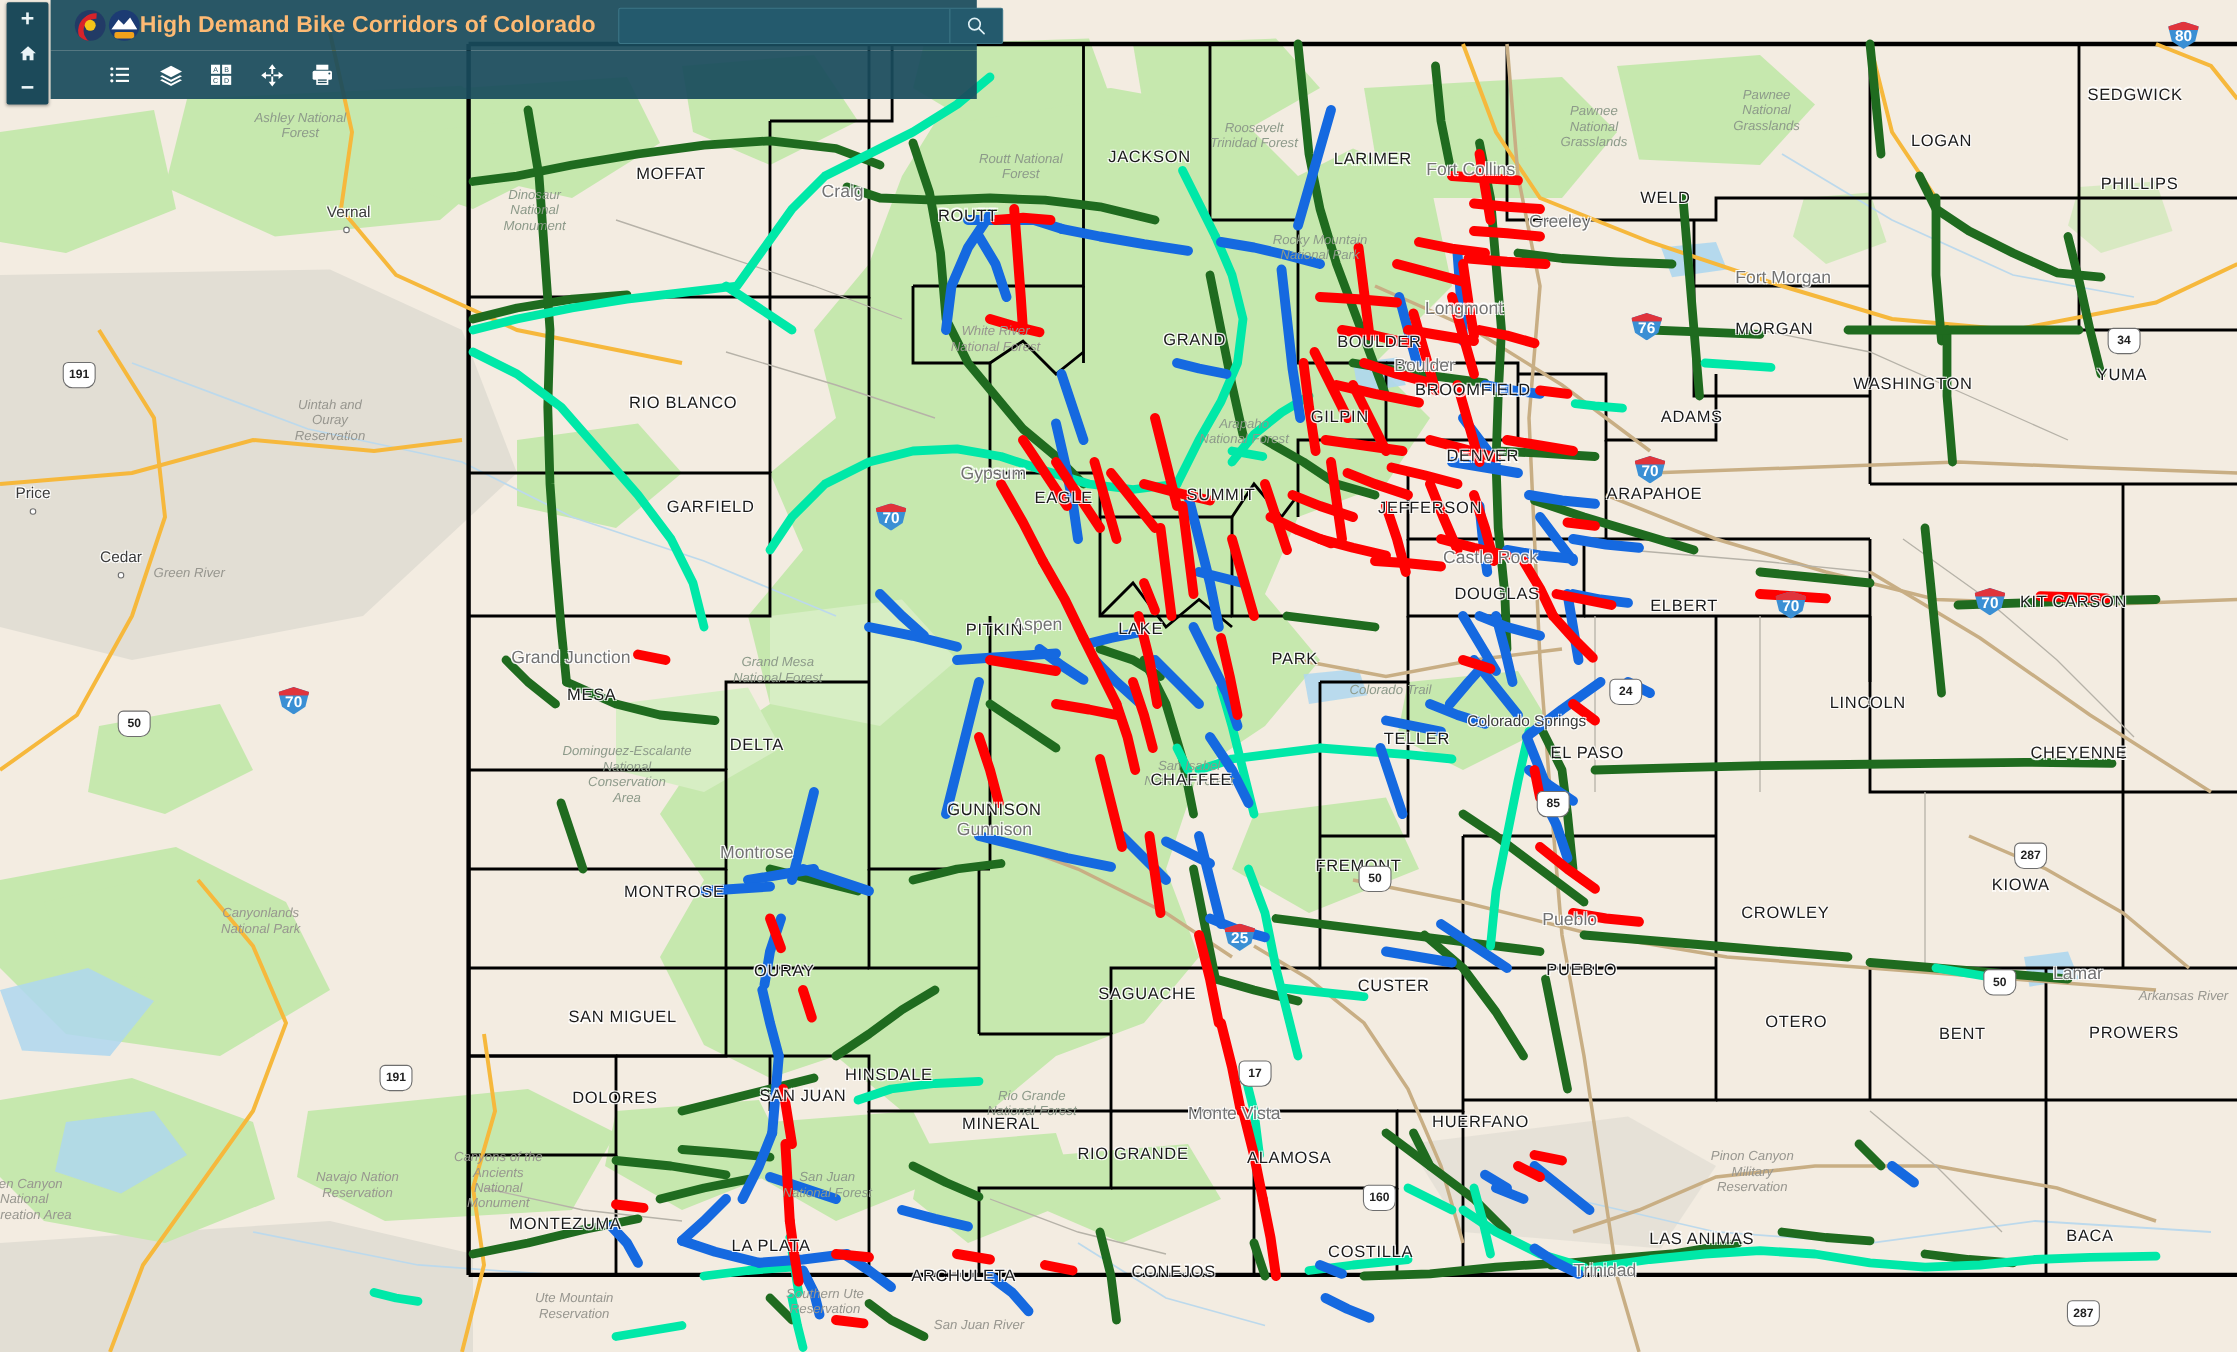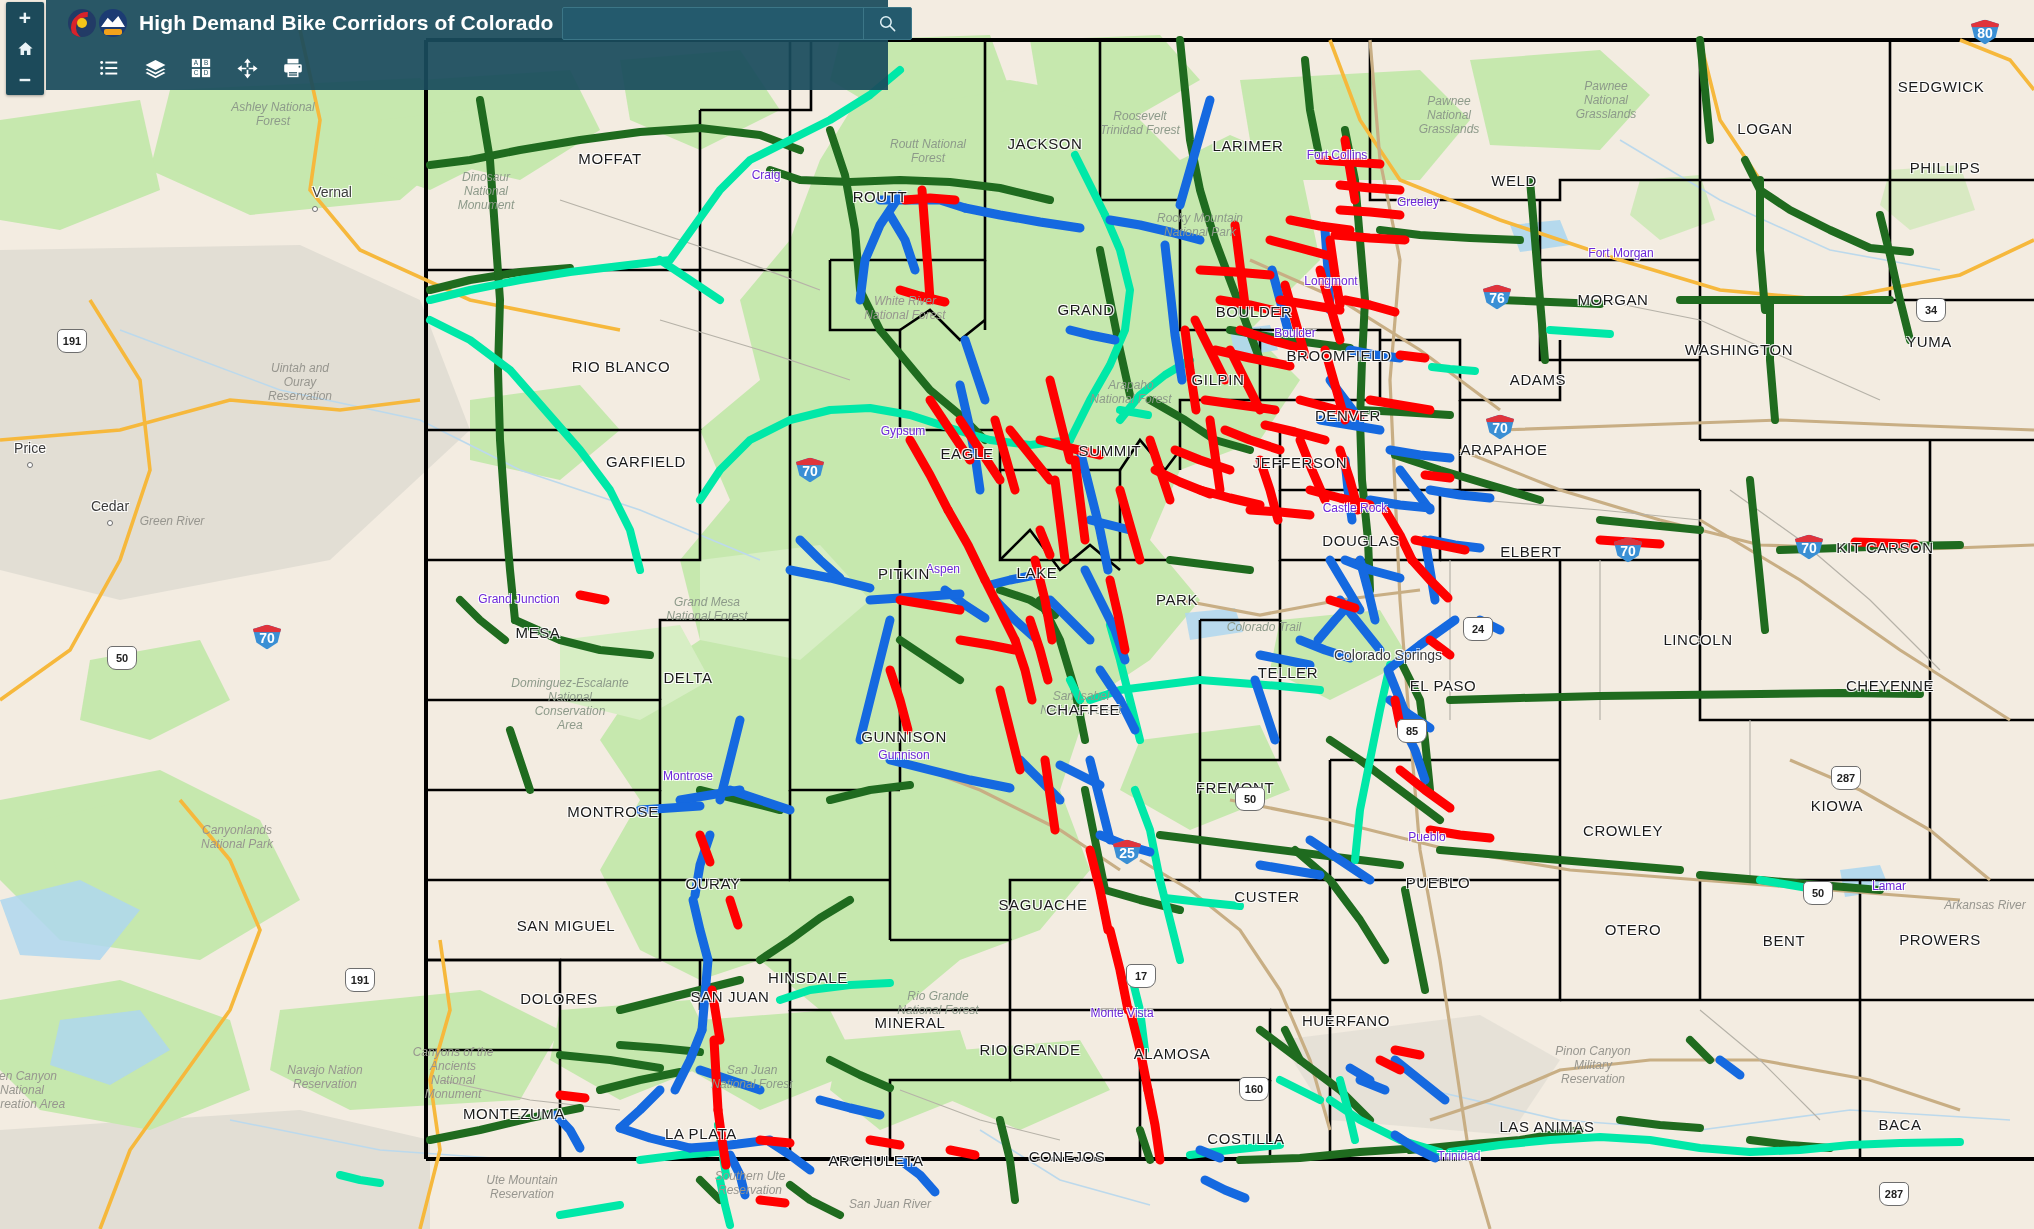--- a/index.html
+++ b/index.html
@@ -93,24 +93,23 @@
     background: #ffffff;
     clip-path: polygon(0% 100%, 28% 22%, 48% 62%, 72% 8%, 100% 100%);
   }
   .logo-cdot::after {
     content: ""; position: absolute;
     left: 5px; bottom: 2px; width: 18px; height: 6px;
     background: #f2a21b; border-radius: 2px;
   }
 
   #app-title {
-    color: #ffffff;
+    color: #fdba74;
     font-size: 21px;
     font-weight: bold;
-    margin-left: 12px;
     white-space: nowrap;
     letter-spacing: .1px;
   }
 
   #search-wrap {
     position: absolute;
     left: 516px; top: 7px;
     width: 350px; height: 33px;
     display: flex;
     background: #245a6d;
@@ -164,22 +163,22 @@
     text-shadow:
        1px  1px 0 rgba(255,255,255,.85),
       -1px  1px 0 rgba(255,255,255,.85),
        1px -1px 0 rgba(255,255,255,.85),
       -1px -1px 0 rgba(255,255,255,.85);
     pointer-events: none;
     z-index: 22;
   }
   .city-label {
     position: absolute;
-    color: #6d28d9;
-    font-size: 12px;
+    color: #737373;
+    font-size: 16px;
     white-space: nowrap;
     transform: translate(-50%, -50%);
     text-shadow:
        1px  1px 0 rgba(255,255,255,.9),
       -1px  1px 0 rgba(255,255,255,.9),
        1px -1px 0 rgba(255,255,255,.9),
       -1px -1px 0 rgba(255,255,255,.9);
     pointer-events: none;
     z-index: 21;
   }
@@ -761,21 +760,21 @@
       <div class="area-label gray" style="left: 22px; top: 1090px;">Glen Canyon
 National
 Recreation Area</div>
       <div class="area-label gray" style="left: 1593px; top: 1065px;">Pinon Canyon
 Military
 Reservation</div>
       <div class="area-label gray" style="left: 890px; top: 1204px; text-align: center;">San Juan River</div>
       <div class="area-label gray" style="left: 172px; top: 521px;">Green River</div>
       <div class="area-label gray" style="left: 1985px; top: 905px;">Arkansas River</div>
       <div class="city-dot" style="left: 315px; top: 209px;"></div>
-      <div class="city-label big" style="left: 332px; top: 192px;">Vernal</div>
+      <div class="city-label big" style="left: 317px; top: 192px;">Vernal</div>
       <div class="city-dot" style="left: 30px; top: 465px;"></div>
       <div class="city-label big" style="left: 30px; top: 448px;">Price</div>
       <div class="city-dot" style="left: 110px; top: 523px;"></div>
       <div class="city-label big" style="left: 110px; top: 506px;">Cedar</div>
       <div class="city-label" style="left: 766px; top: 175px;">Craig</div>
       <div class="city-label" style="left: 1337px; top: 155px;">Fort Collins</div>
       <div class="city-label" style="left: 1418px; top: 202px;">Greeley</div>
       <div class="city-label" style="left: 1621px; top: 253px;">Fort Morgan</div>
       <div class="city-label" style="left: 1331px; top: 281px;">Longmont</div>
       <div class="city-label" style="left: 1295px; top: 333px;">Boulder</div>

